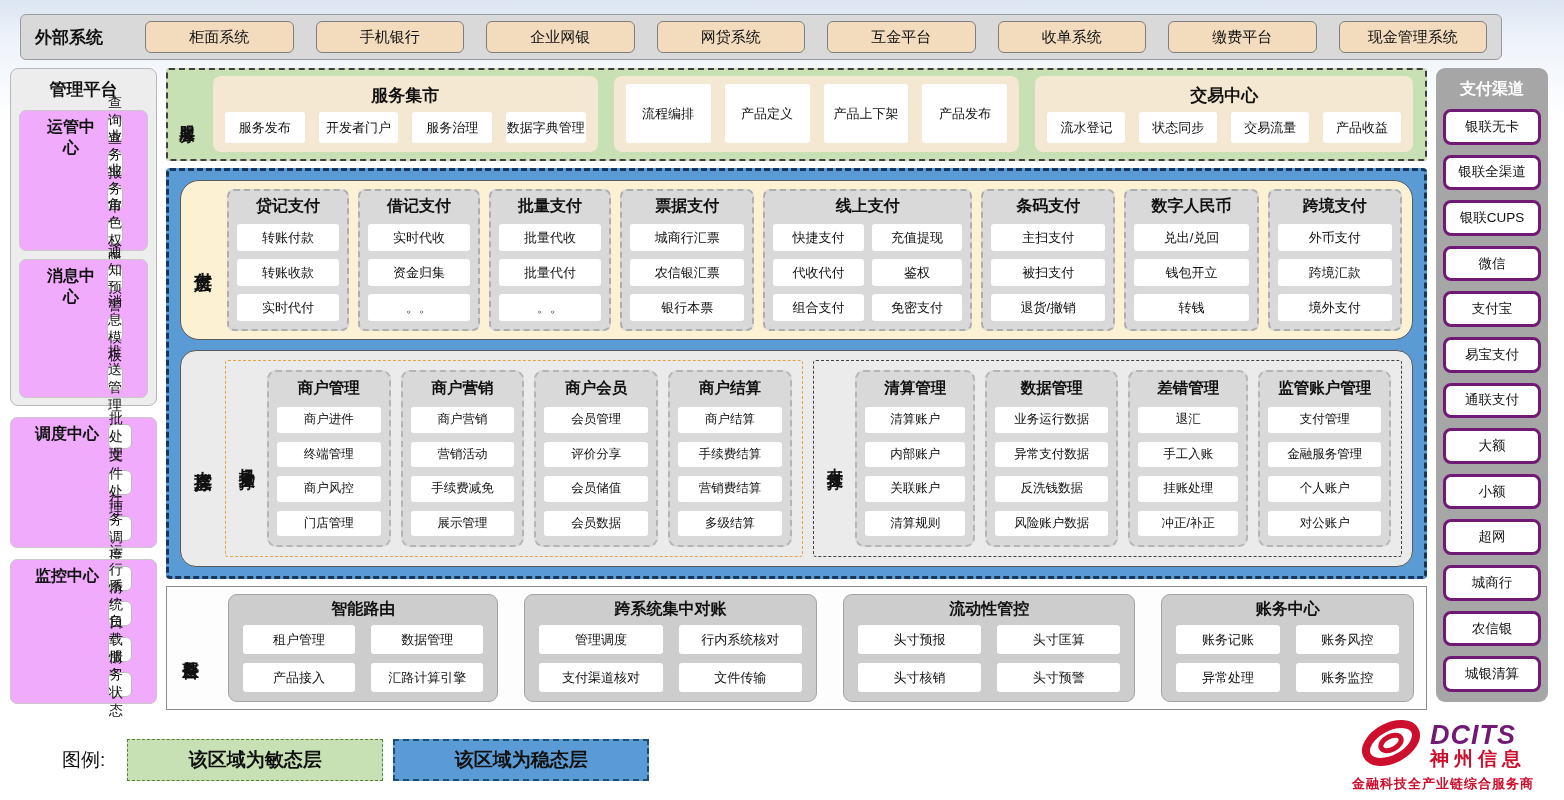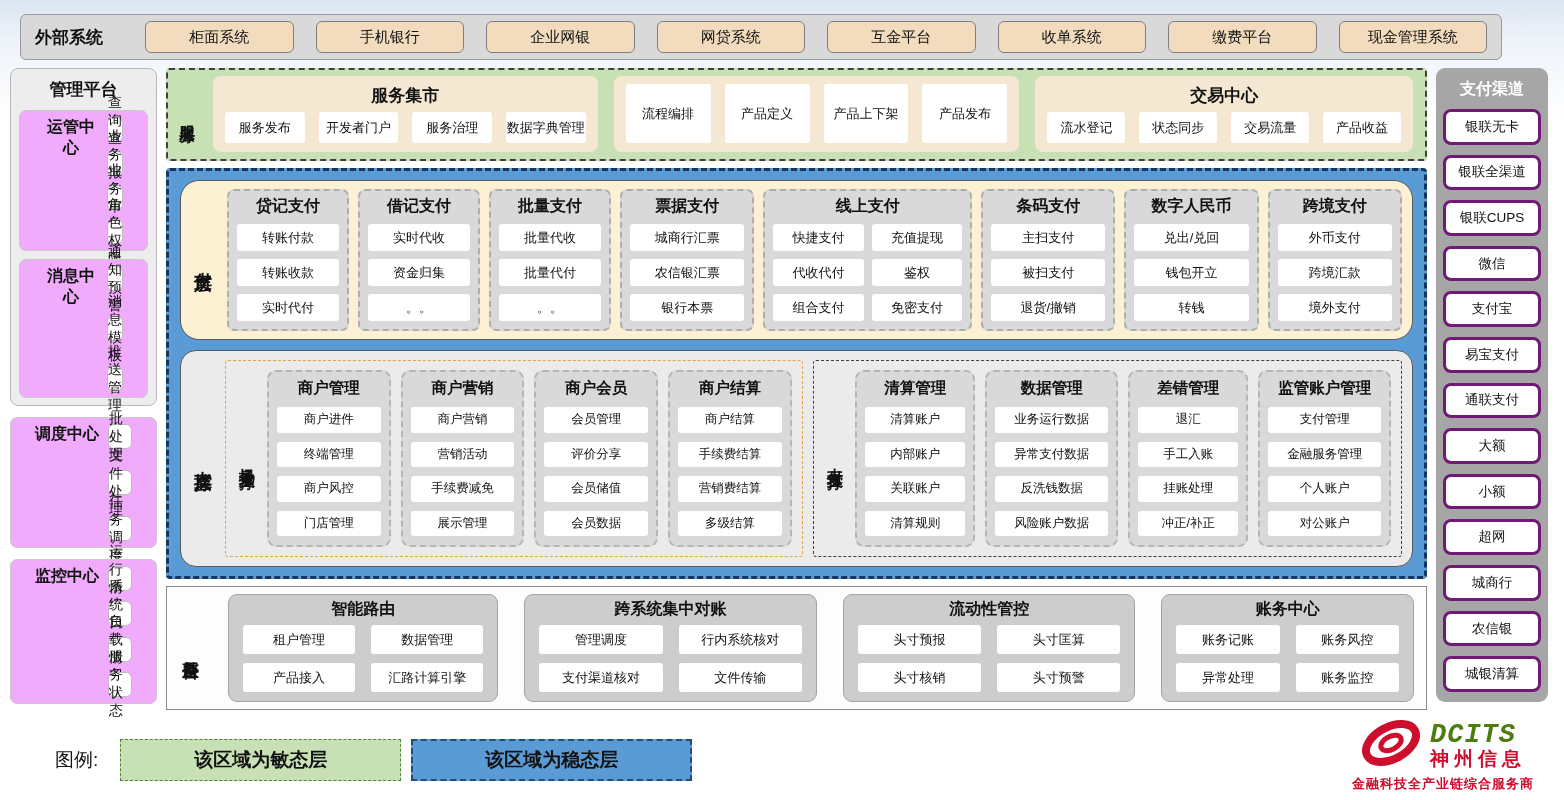--- a/index.html
+++ b/index.html
@@ -196,33 +196,33 @@
   .right-sb-title { color: #fff; font-weight: bold; font-size: 16px; text-align: center; padding: 2px 0; }
   .chan-btn {
     flex: 1; background: #fff;
     border: 3px solid #701a75; border-radius: 8px;
     display: flex; align-items: center; justify-content: center;
     font-size: 13.5px; white-space: nowrap;
   }
 
   
   .bottom { margin: 16px 30px 0 55px; display: flex; align-items: center; gap: 22px; }
-  .legend-label { font-size: 19px; }
+  .legend-label { font-size: 19px; margin-left: 7px; }
   .legend-box {
-    width: 281px; height: 42px;
+    width: 256px; height: 42px;
     display: flex; align-items: center; justify-content: center;
     font-weight: bold; font-size: 19px;
   }
   .legend-agile { background: #c7e1b5; border: 1.5px dashed #538135; }
   .legend-stable { background: #5b9bd5; border: 2px dashed #1f4e79; margin-left: -12px; }
 
   .logo { margin-left: auto; display: flex; flex-direction: column; align-items: center; margin-top: -8px; }
   .logo-top { display: flex; align-items: center; gap: 8px; }
   .brand-stack { display: flex; flex-direction: column; align-items: flex-start; line-height: 1.05; }
-  .brand-name { color: #4d7c0f; font-weight: bold; font-style: italic; font-size: 27px; letter-spacing: 1px; font-family: Liberation Mono, monospace; }
+  .brand-name { color: #701a75; font-weight: bold; font-style: italic; font-size: 27px; letter-spacing: 1px; }
   .brand-cn { color: #ce0e2d; font-weight: bold; font-size: 19px; letter-spacing: 5px; }
   .tagline { color: #ce0e2d; font-weight: bold; font-size: 13px; margin-top: 3px; letter-spacing: 1px; }
 </style>
 </head>
 <body>
 
 <div class="page">
 
   <div class="topbar">
     <div class="topbar-label">外部系统</div>

